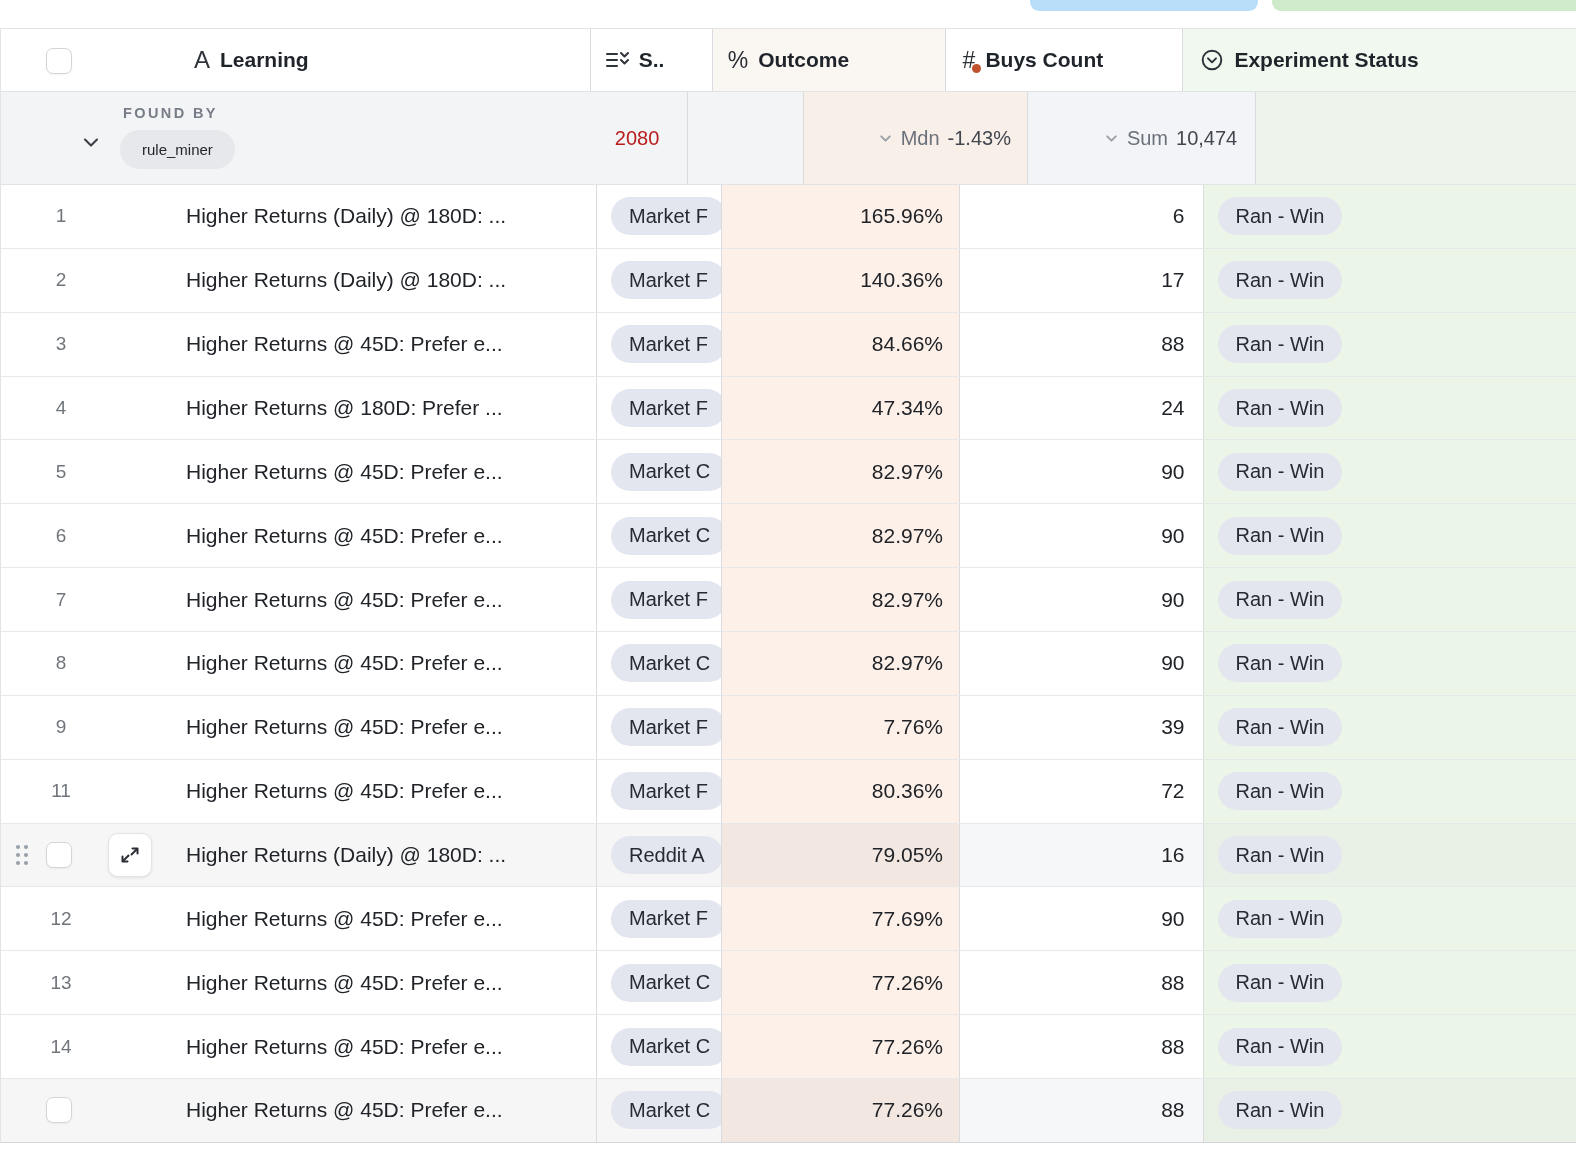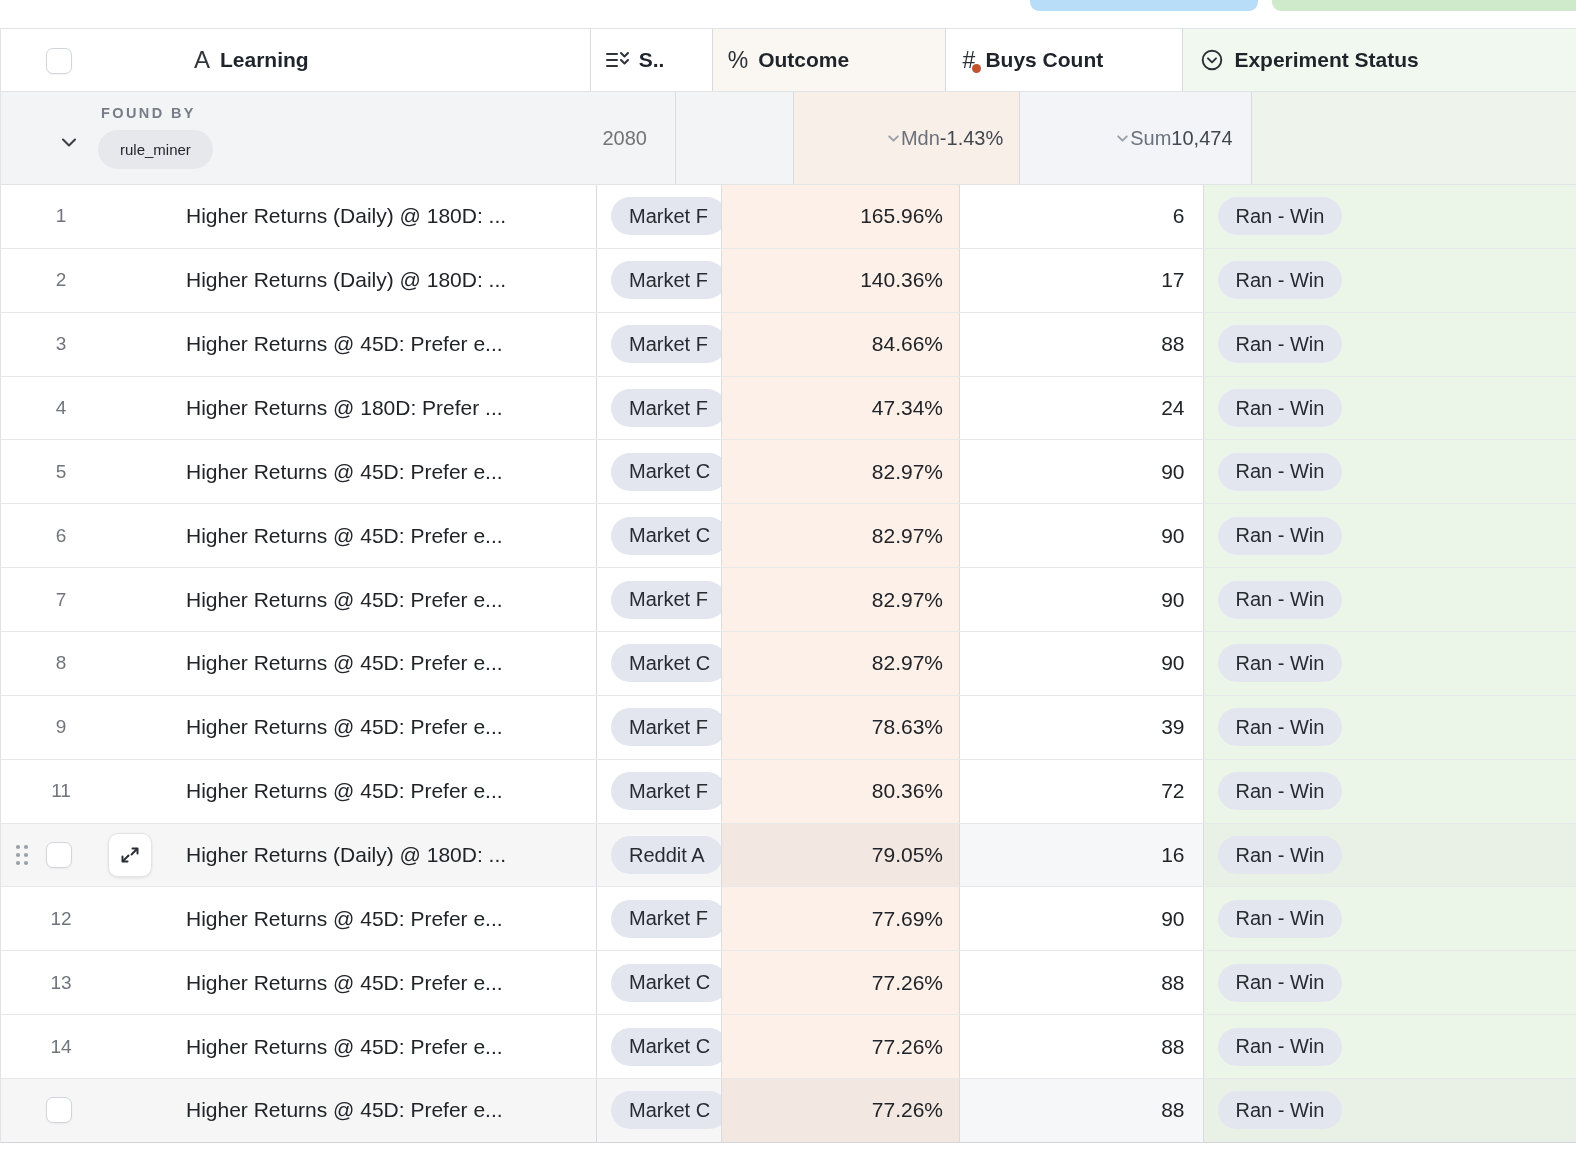--- a/index.html
+++ b/index.html
@@ -29,32 +29,32 @@
 
   .h-icon { display:inline-flex; align-items:center; justify-content:center; color:#2c3138; }
   .a-glyph { font-size:24px; font-weight:400; color:#30353c; }
   .pct-glyph { font-size:23px; font-weight:400; color:#2b3036; }
   .num-glyph { position:relative; font-size:23px; font-weight:400; color:#2b3036; }
   .num-glyph .dot { position:absolute; right:-6px; bottom:1px; width:9px; height:9px; border-radius:50%; background:var(--c-number-dot,#c0532d); }
 
   
   .group-row { display:flex; height:93px; background:var(--c-group-bg,#f3f4f6); border-bottom:1px solid #e2e3e5; }
   .gc { border-right:1px solid #d9dbde; height:100%; }
-  .gc-learning { width:728px; position:relative; }
+  .gc-learning { width:728px; position:relative;margin-left:22px; }
   .gc-source   { width:127px; }
   .gc-outcome  { width:243px; background:var(--c-group-outcome-bg,#f8efe9); display:flex; align-items:center; justify-content:flex-end; gap:9px; padding-right:16px; }
   .gc-buys     { width:248px; background:#f2f4f7; display:flex; align-items:center; justify-content:flex-end; gap:9px; padding-right:18px; }
   .gc-status   { width:350px; background:var(--c-group-status-bg,#eef3ec); border-right:none; }
 
   .group-chevron { position:absolute; left:55px; top:37px; width:26px; height:26px; display:flex; align-items:center; justify-content:center; color:#3a3f46; cursor:pointer; }
   .found-by { position:absolute; left:100px; top:13px; font-size:14.5px; font-weight:600; letter-spacing:2.4px; color:#777d86; }
   .group-value-pill { position:absolute; left:97px; top:38px; height:39px; padding:0 22px; border-radius:20px; background:#e6e8eb; font-size:15px; color:#22262c; display:inline-flex; align-items:center; }
-  .group-count { position:absolute; right:28px; top:50%; transform:translateY(-50%); font-size:20px; color:#737373; }
-
-  .agg { display:flex; align-items:center; gap:0; font-size:20px; }
+  .group-count { position:absolute; right:28px; top:50%; transform:translateY(-50%); font-size:20px; color:#b91c1c; }
+
+  .agg { display:flex; align-items:center; gap:8px; font-size:20px; }
   .agg .agg-chev { color:#9aa0a8; display:flex; }
   .agg .agg-label { color:#6b717a; }
   .agg .agg-value { color:#42474f; font-weight:500; }
 
   
   .data-row { display:flex; height:63.87px; background:#fff; border-bottom:1px solid #e7e8ea; }
   .data-row:last-child { border-bottom-color:#d3d5d8; }
   .cell { height:100%; border-right:1px solid #d9dbde; overflow:hidden; }
   .c-learning { width:608px; position:relative; display:flex; align-items:center; }
   .c-source   { width:127px; display:flex; align-items:center; }
@@ -324,21 +324,21 @@
         <div class="data-row state-normal">
     <div class="cell c-learning">
       <span class="row-num">9</span>
 
       <span class="learn-text">Higher Returns @ 45D: Prefer e...</span>
     </div>
     <div class="cell c-source">
       <span class="pill source-pill">Market F</span>
     </div>
     <div class="cell c-outcome">
-      <span class="outcome-val">78.63%</span>
+      <span class="outcome-val">7.76%</span>
     </div>
     <div class="cell c-buys">
       <span class="buys-val">39</span>
     </div>
     <div class="cell c-status">
       <span class="pill status-pill">Ran - Win</span>
     </div>
   </div>
         <div class="data-row state-normal">
     <div class="cell c-learning">

